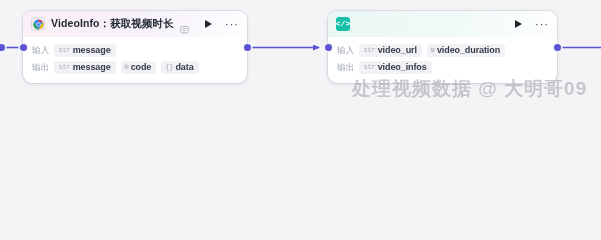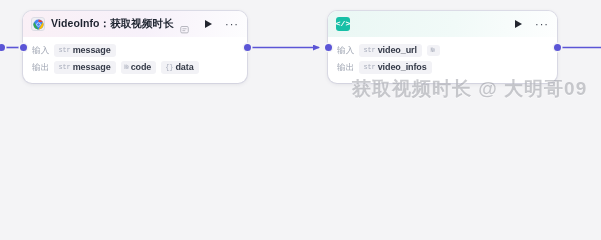--- a/index.html
+++ b/index.html
@@ -244,33 +244,34 @@
 
     <div class="node-body">
       <div class="io-row">
         <span class="io-label">输入</span>
         <span class="chip">
           <span class="chip-type">str</span>
           <span class="chip-name">video_url</span>
         </span>
         <span class="chip">
           <span class="chip-type">№</span>
+          <span class="chip-name">video_duration</span>
         </span>
       </div>
       <div class="io-row">
         <span class="io-label">输出</span>
         <span class="chip">
           <span class="chip-type">str</span>
           <span class="chip-name">video_infos</span>
         </span>
       </div>
     </div>
   </div>
 
   <div class="port" id="port-left-stub"></div>
   <div class="port" id="port-n1-in"></div>
   <div class="port" id="port-n1-out"></div>
   <div class="port" id="port-n2-in"></div>
   <div class="port" id="port-n2-out"></div>
 
-  <div id="watermark">获取视频时长 @ 大明哥09</div>
+  <div id="watermark">处理视频数据 @ 大明哥09</div>
 
 </div>
 
 </body></html>

